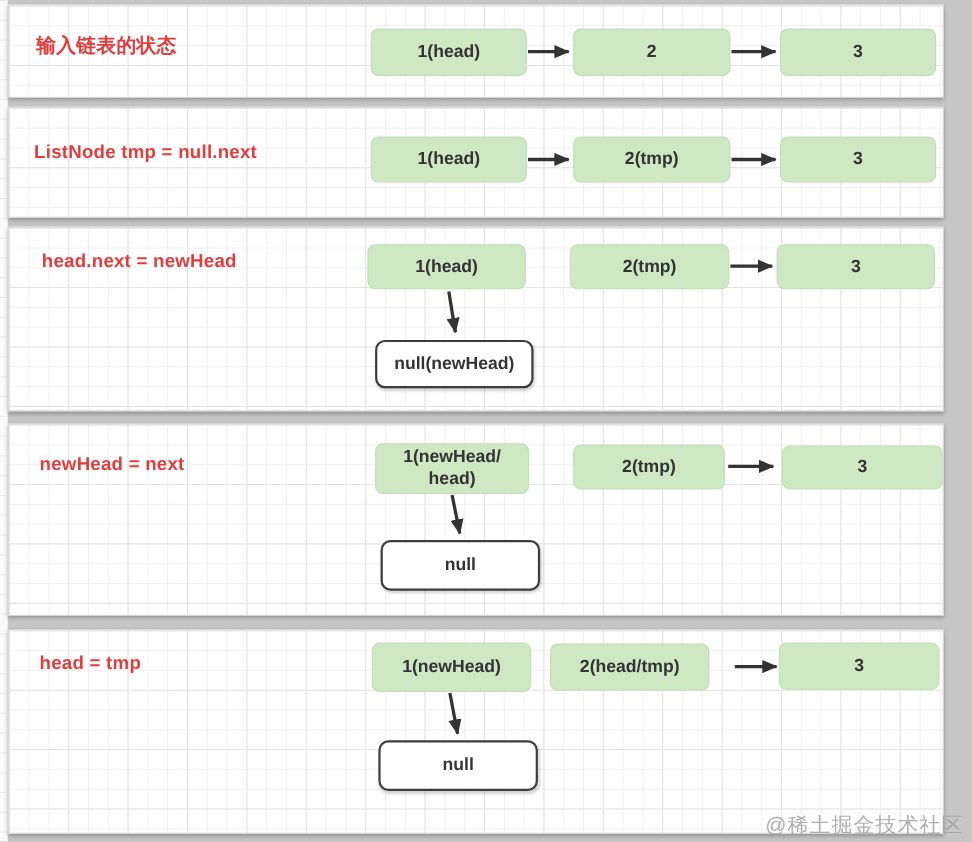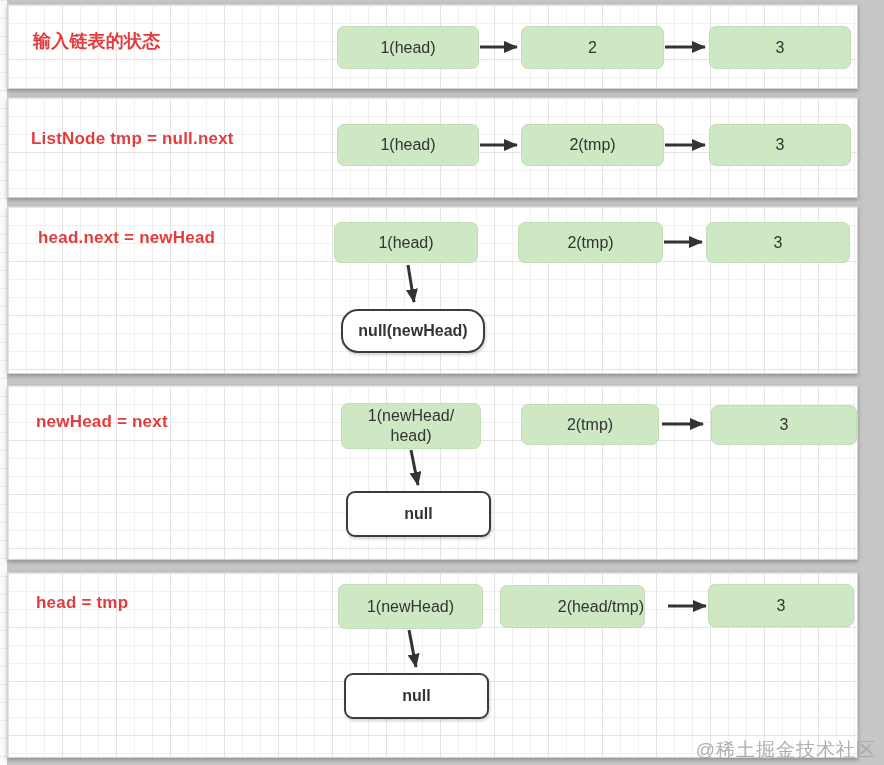--- a/index.html
+++ b/index.html
@@ -40,21 +40,21 @@
     letter-spacing:0.2px;
     white-space:nowrap;
   }
   .node{
     position:absolute;
     background:#cde8c3;
     border:1px solid #c2ddb7;
     border-radius:7px;
     box-sizing:border-box;
     display:flex;align-items:center;justify-content:center;
-    color:#333;font-weight:normal;font-size:16px;
+    color:#333;font-weight:bold;font-size:16px;
     text-align:center;
     white-space:pre-line;
     line-height:20px;
   }
   .nullbox{
     position:absolute;
     background:#ffffff;
     border:2px solid #3c3c3c;
     border-radius:9px;
     box-sizing:border-box;
@@ -114,21 +114,21 @@
     <span class="lbl" style="left:30px;top:21px;">head.next = newHead</span>
     <div class="node" style="left:326px;top:15px;width:144px;height:41px;"><span>1(head)</span></div>
     <div class="node" style="left:510px;top:15px;width:145px;height:41px;"><span>2(tmp)</span></div>
     <svg class="arrow" style="left:655px;top:28px;" width="43" height="14">
         <line x1="1" y1="7" x2="39" y2="7" marker-end="url(#ah)"></line>
       </svg>
     <div class="node" style="left:698px;top:15px;width:144px;height:41px;"><span>3</span></div>
     <svg class="arrow" style="left:392px;top:57px;" width="28" height="46">
         <line x1="8" y1="1" x2="14" y2="38" marker-end="url(#ah)"></line>
       </svg>
-    <div class="nullbox" style="left:333px;top:102px;width:144px;height:44px;border-radius:17px;">
+    <div class="nullbox" style="left:333px;top:102px;width:144px;height:44px;">
         <span>null(newHead)</span>
       </div>
   </section>
 
   <section class="panel grid-bg" style="top:385px;height:175px;">
     <span class="lbl" style="left:28px;top:26px;">newHead = next</span>
     <div class="node" style="left:333px;top:17px;width:140px;height:46px;"><span>1(newHead/
 head)</span></div>
     <div class="node" style="left:513px;top:18px;width:138px;height:41px;"><span>2(tmp)</span></div>
     <svg class="arrow" style="left:653px;top:31px;" width="46" height="14">
@@ -139,21 +139,21 @@
         <line x1="6" y1="1" x2="13" y2="36" marker-end="url(#ah)"></line>
       </svg>
     <div class="nullbox" style="left:338px;top:105px;width:145px;height:46px;">
         <span>null</span>
       </div>
   </section>
 
   <section class="panel grid-bg" style="top:572px;height:186px;">
     <span class="lbl" style="left:28px;top:20px;">head = tmp</span>
     <div class="node" style="left:330px;top:11px;width:145px;height:45px;"><span>1(newHead)</span></div>
-    <div class="node" style="left:492px;top:12px;width:145px;height:43px;justify-content:flex-end;"><span>2(head/tmp)</span></div>
+    <div class="node" style="left:492px;top:12px;width:145px;height:43px;"><span>2(head/tmp)</span></div>
     <svg class="arrow" style="left:659px;top:26px;" width="43" height="14">
         <line x1="1" y1="7" x2="39" y2="7" marker-end="url(#ah)"></line>
       </svg>
     <div class="node" style="left:700px;top:11px;width:146px;height:43px;"><span>3</span></div>
     <svg class="arrow" style="left:395px;top:56px;" width="26" height="44">
         <line x1="6" y1="1" x2="13" y2="38" marker-end="url(#ah)"></line>
       </svg>
     <div class="nullbox" style="left:336px;top:100px;width:145px;height:46px;">
         <span>null</span>
       </div>

